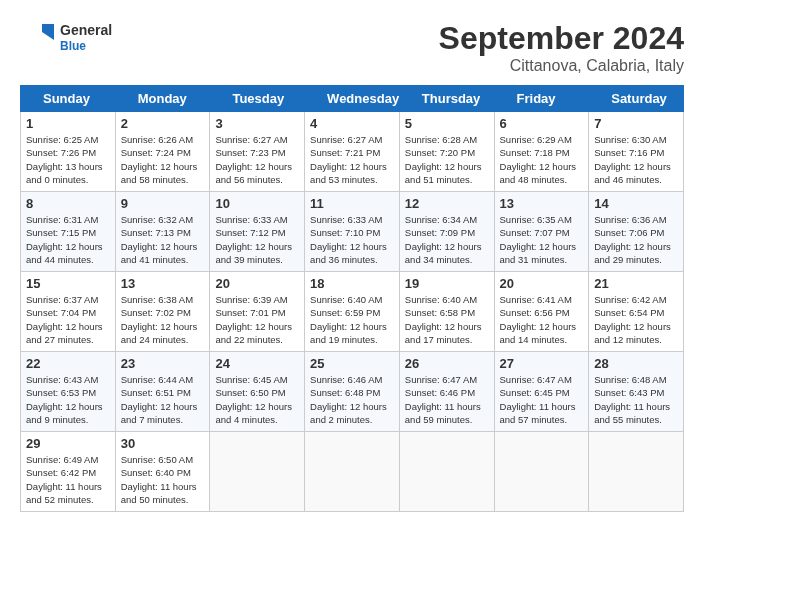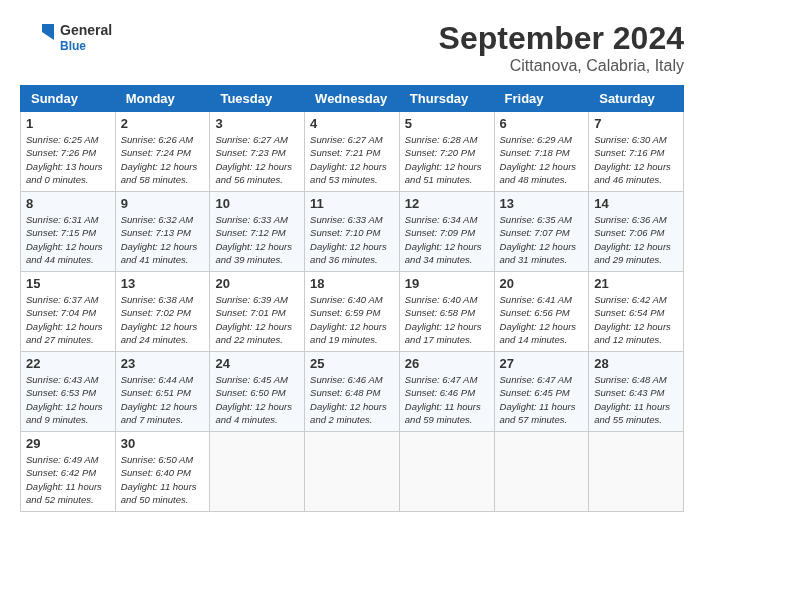--- a/index.html
+++ b/index.html
@@ -40,21 +40,21 @@
       color: #555;
     }
     table {
       width: 100%;
       border-collapse: collapse;
       table-layout: fixed;
     }
     thead th {
       background: #1a6ebd;
       color: #fff;
-      padding: 5px 10px;
+      padding: 5px 22px;
       font-size: 13px;
       font-weight: bold;
       text-align: left;
       border: 1px solid #1a6ebd;
     }
     tbody td {
       vertical-align: top;
       padding: 4px 5px;
       font-size: 10px;
       color: #333;
@@ -68,21 +68,20 @@
     .day-num {
       font-size: 13px;
       font-weight: bold;
       display: block;
       margin-bottom: 2px;
     }
     .day-info {
       font-size: 9.5px;
       line-height: 1.4;
       color: #333;
-      font-style: italic;
     }
     .empty-cell {
       background: #f9f9f9 !important;
     }
     tbody td.empty-cell {
       background: #f0f0f0;
     }
   </style>
 </head>
 <body>

